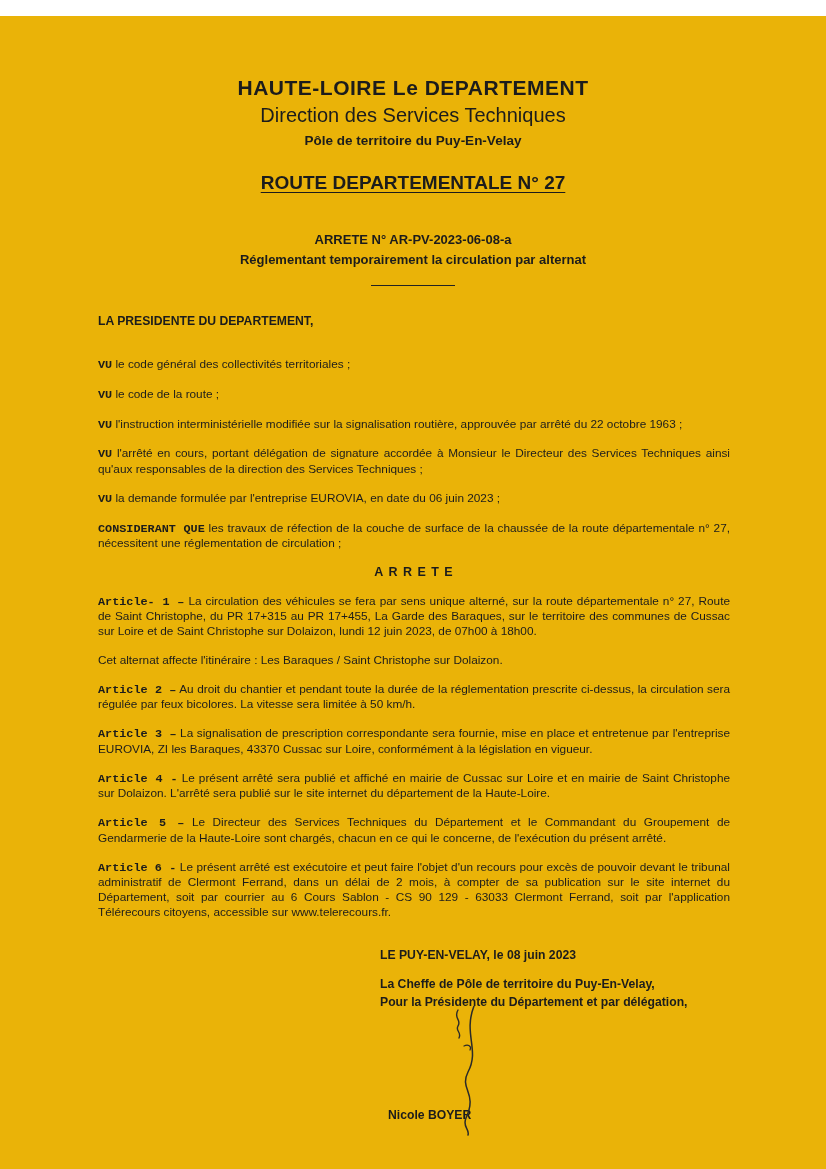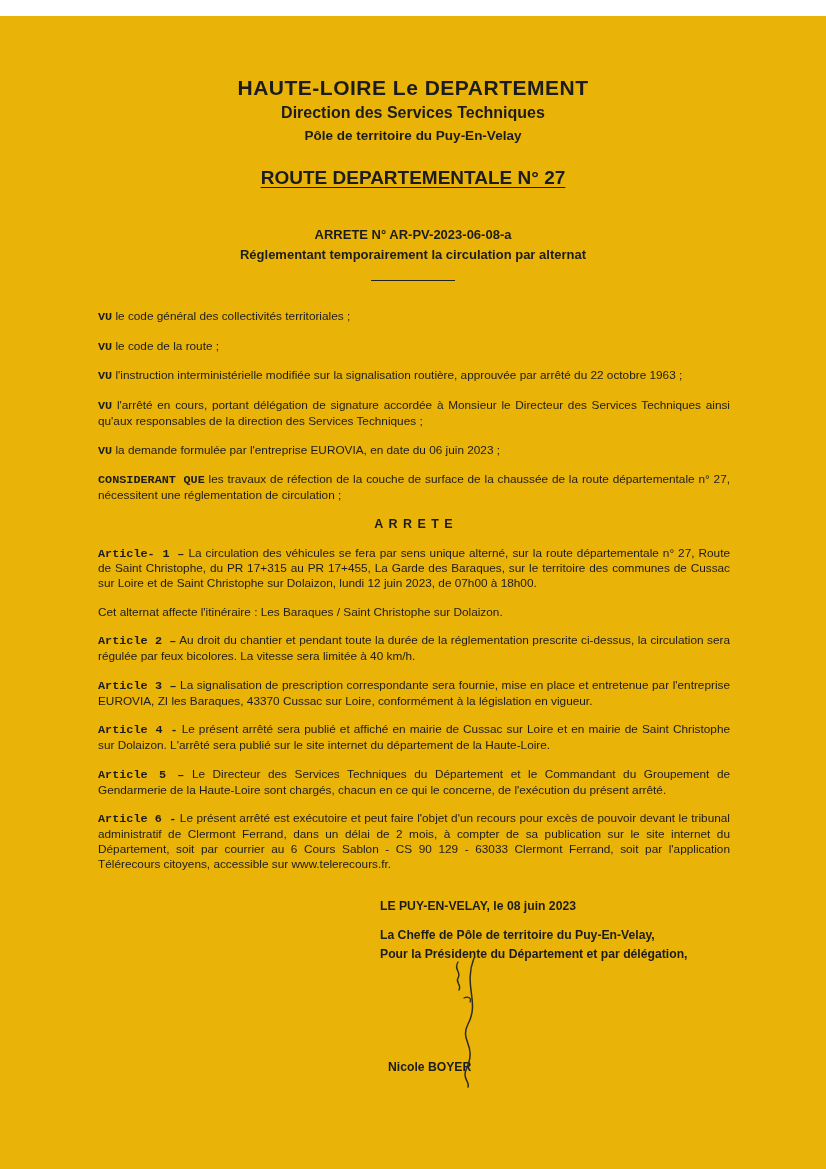--- a/index.html
+++ b/index.html
@@ -9,21 +9,21 @@
     width:826px; height:1169px;
     margin:16px auto;
     background:#eab308;
     color:#1c1c1c;
     font-family:"Liberation Sans", sans-serif;
     overflow:hidden;
   }
   
   .doc-header { text-align:center; padding-top:60px; }
   .dept-title   { font-size:21px;   font-weight:bold; letter-spacing:0.5px; }
-  .direction    { font-size:16px;   font-weight:bold; margin-top:4px; }
+  .direction    { font-size:20px;   font-weight:normal; margin-top:4px; }
   .territory    { font-size:13.5px; font-weight:bold; margin-top:6px; }
   .road-title   { font-size:19px;   font-weight:bold; margin-top:24px;
                   text-decoration:underline; text-underline-offset:3px; }
   .arrete-num   { font-size:13px;   font-weight:bold; margin-top:38px; }
   .arrete-subj  { font-size:13px;   font-weight:bold; margin-top:5px; }
   .header-divider { width:84px; border:0; border-top:1.6px solid #222;
                     margin:18px auto 0 auto; }
   
   .doc-body {
     padding:28px 96px 0 98px;
@@ -67,34 +67,35 @@
     <div class="direction">Direction des Services Techniques</div>
     <div class="territory">Pôle de territoire du Puy-En-Velay</div>
     <div class="road-title">ROUTE DEPARTEMENTALE N° 27</div>
     <div class="arrete-num">ARRETE N° AR-PV-2023-06-08-a</div>
     <div class="arrete-subj">Réglementant temporairement la circulation par alternat</div>
     <hr class="header-divider">
   </div>
 
   <div class="doc-body">
 
+    <p class="salutation">LA PRESIDENTE DU DEPARTEMENT,</p>
 
     <p class="para"><strong>VU</strong><span> le code général des collectivités territoriales ;</span></p>
     <p class="para"><strong>VU</strong><span> le code de la route ;</span></p>
     <p class="para"><strong>VU</strong><span> l'instruction interministérielle modifiée sur la signalisation routière, approuvée par arrêté du 22 octobre 1963 ;</span></p>
     <p class="para"><strong>VU</strong><span> l'arrêté en cours, portant délégation de signature accordée à Monsieur le Directeur des Services Techniques ainsi qu'aux responsables de la direction des Services Techniques ;</span></p>
     <p class="para"><strong>VU</strong><span> la demande formulée par l'entreprise EUROVIA, en date du 06 juin 2023 ;</span></p>
 
     <p class="para"><strong>CONSIDERANT QUE</strong><span> les travaux de réfection de la couche de surface de la chaussée de la route départementale n° 27, nécessitent une réglementation de circulation ;</span></p>
 
     <p class="arrete-heading">A R R E T E</p>
 
     <p class="para"><strong>Article- 1 –</strong><span> La circulation des véhicules se fera par sens unique alterné, sur la route départementale n° 27, Route de Saint Christophe, du PR 17+315 au PR 17+455, La Garde des Baraques, sur le territoire des communes de Cussac sur Loire et de Saint Christophe sur Dolaizon, lundi 12 juin 2023, de 07h00 à 18h00.</span></p>
     <p class="para"><span>Cet alternat affecte l'itinéraire : Les Baraques / Saint Christophe sur Dolaizon.</span></p>
-    <p class="para"><strong>Article 2 –</strong><span> Au droit du chantier et pendant toute la durée de la réglementation prescrite ci-dessus, la circulation sera régulée par feux bicolores. La vitesse sera limitée à 40 km/h.</span></p>
+    <p class="para"><strong>Article 2 –</strong><span> Au droit du chantier et pendant toute la durée de la réglementation prescrite ci-dessus, la circulation sera régulée par feux bicolores. La vitesse sera limitée à 50 km/h.</span></p>
     <p class="para"><strong>Article 3 –</strong><span> La signalisation de prescription correspondante sera fournie, mise en place et entretenue par l'entreprise EUROVIA, ZI les Baraques, 43370 Cussac sur Loire, conformément à la législation en vigueur.</span></p>
     <p class="para"><strong>Article 4 -</strong><span> Le présent arrêté sera publié et affiché en mairie de Cussac sur Loire et en mairie de Saint Christophe sur Dolaizon. L'arrêté sera publié sur le site internet du département de la Haute-Loire.</span></p>
     <p class="para"><strong>Article 5 –</strong><span> Le Directeur des Services Techniques du Département et le Commandant du Groupement de Gendarmerie de la Haute-Loire sont chargés, chacun en ce qui le concerne, de l'exécution du présent arrêté.</span></p>
     <p class="para"><strong>Article 6 -</strong><span> Le présent arrêté est exécutoire et peut faire l'objet d'un recours pour excès de pouvoir devant le tribunal administratif de Clermont Ferrand, dans un délai de 2 mois, à compter de sa publication sur le site internet du Département, soit par courrier au 6 Cours Sablon - CS 90 129 - 63033 Clermont Ferrand, soit par l'application Télérecours citoyens, accessible sur www.telerecours.fr.</span></p>
   </div>
 
   <div class="doc-footer">
     <p class="place-date">LE PUY-EN-VELAY, le 08 juin 2023</p>
     <p class="delegation">La Cheffe de Pôle de territoire du Puy-En-Velay,</p>
     <p class="delegation">Pour la Présidente du Département et par délégation,</p>

